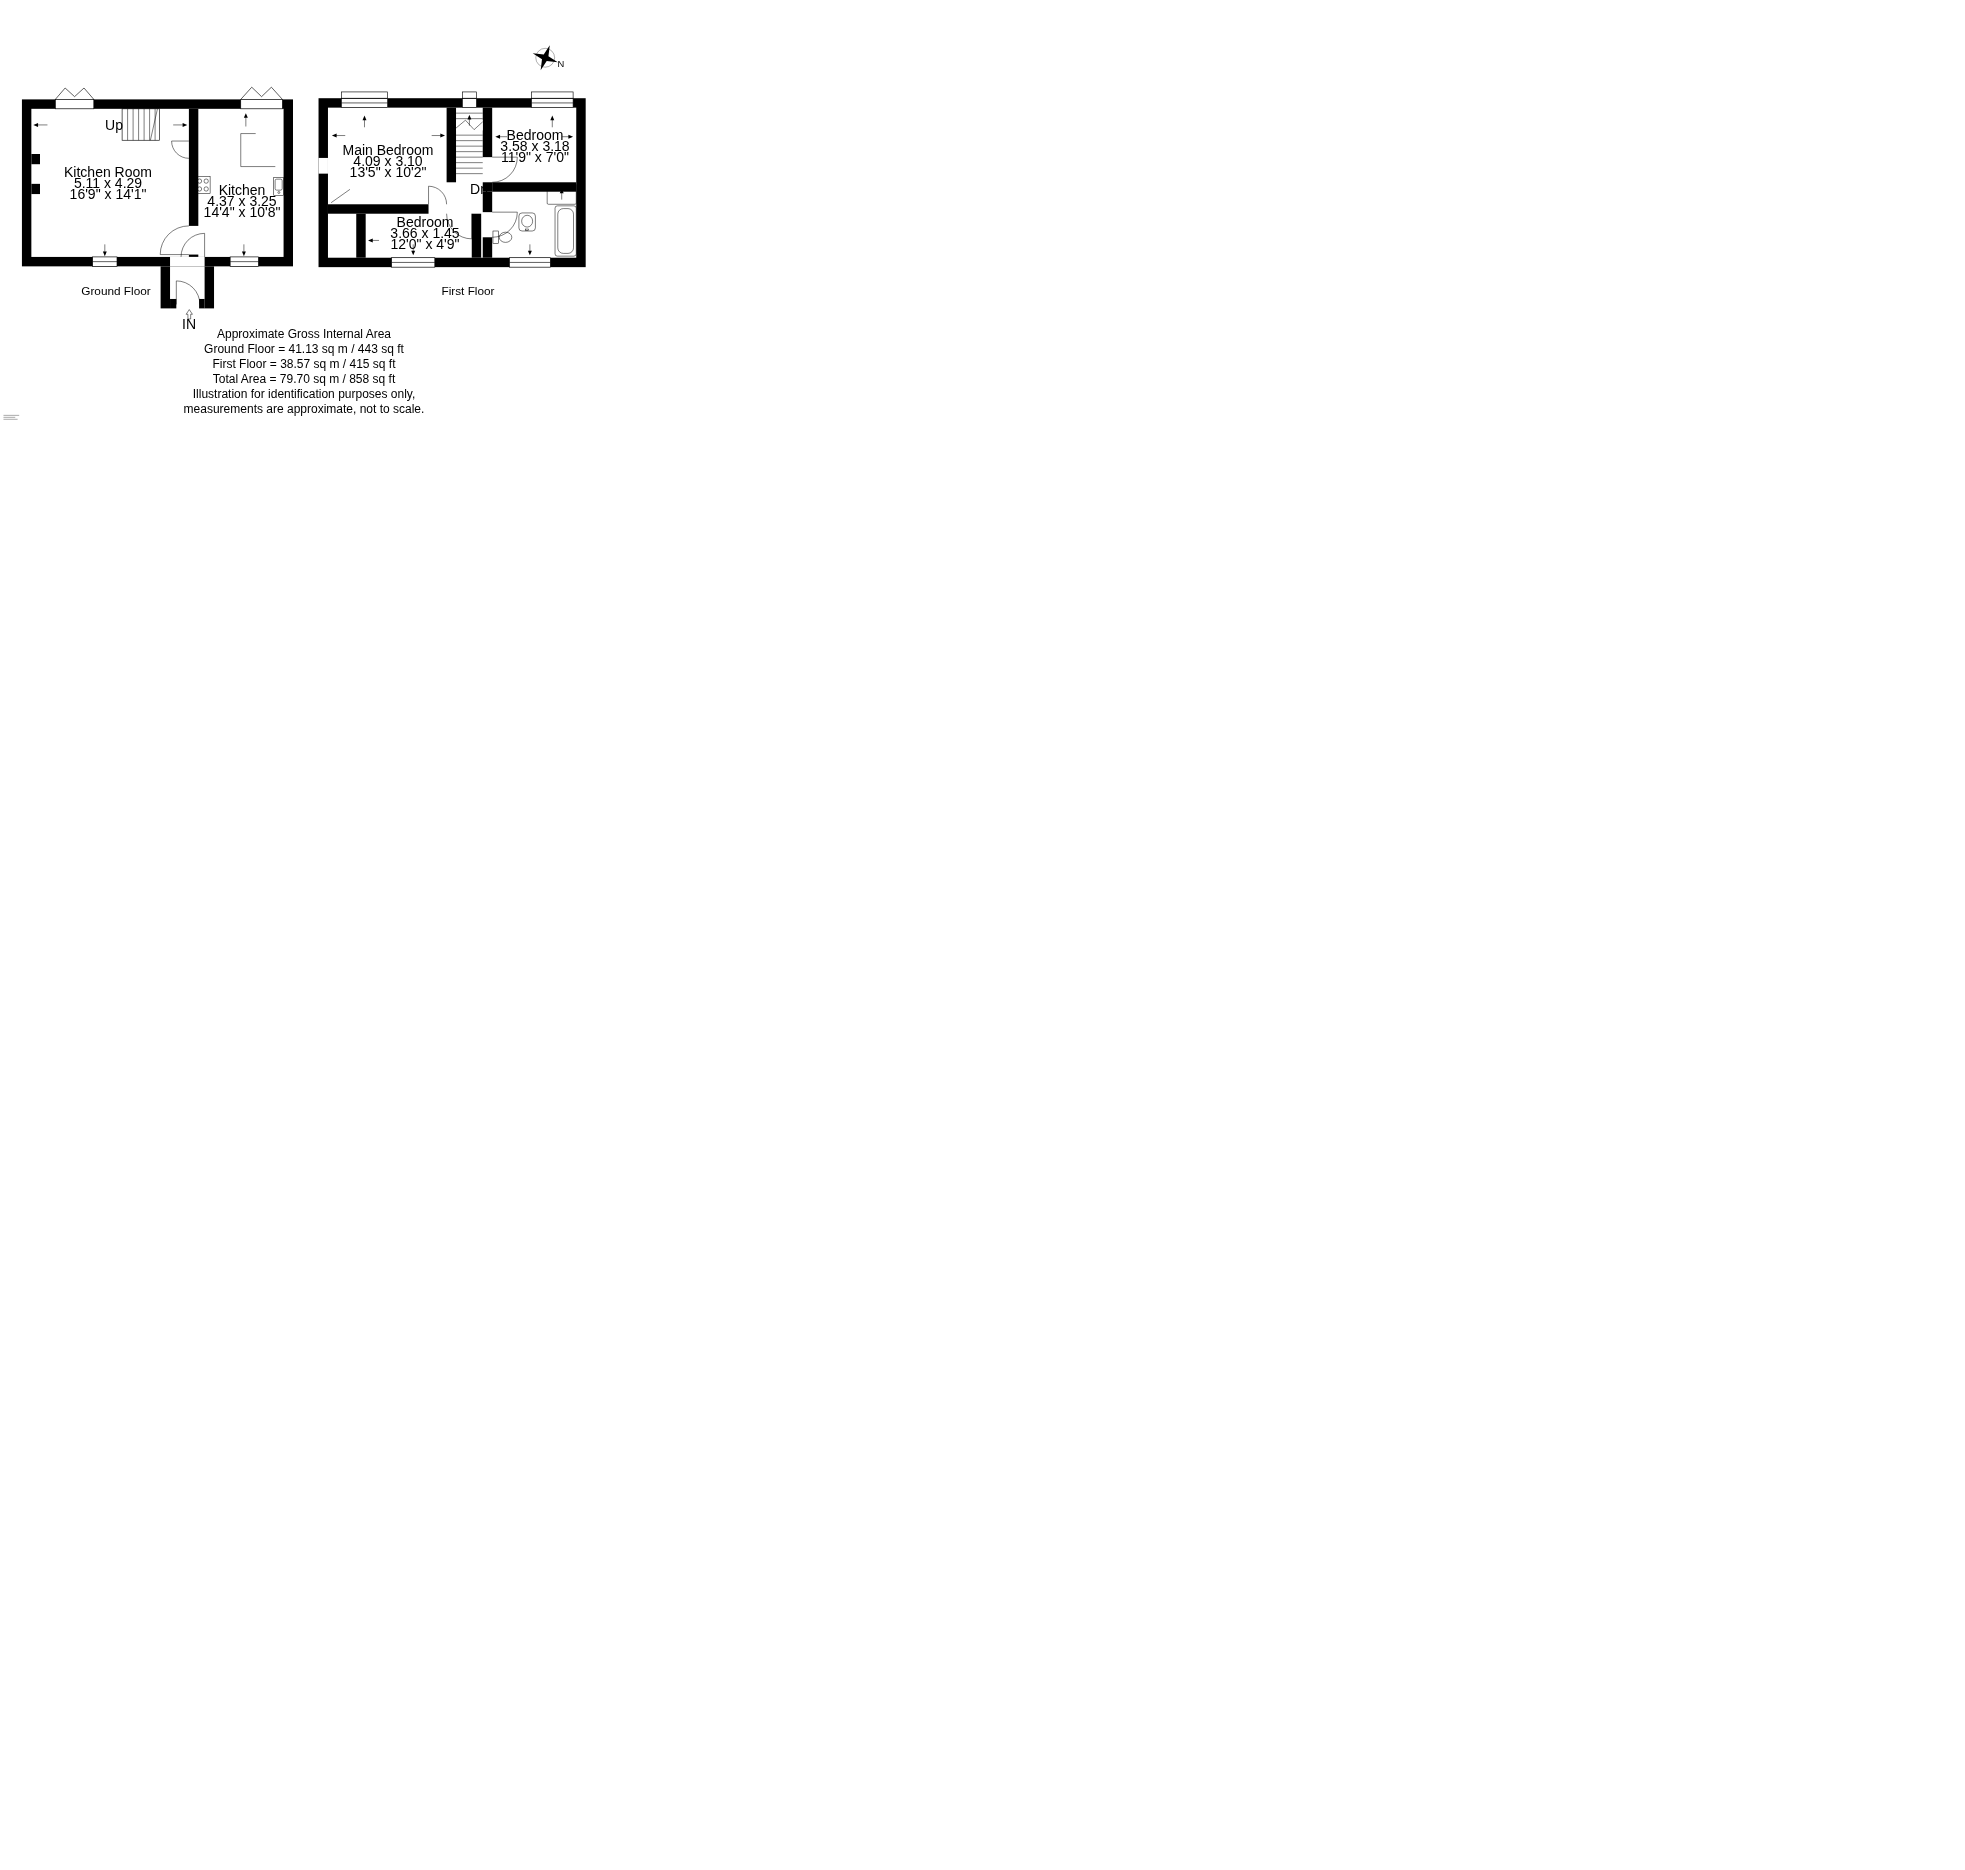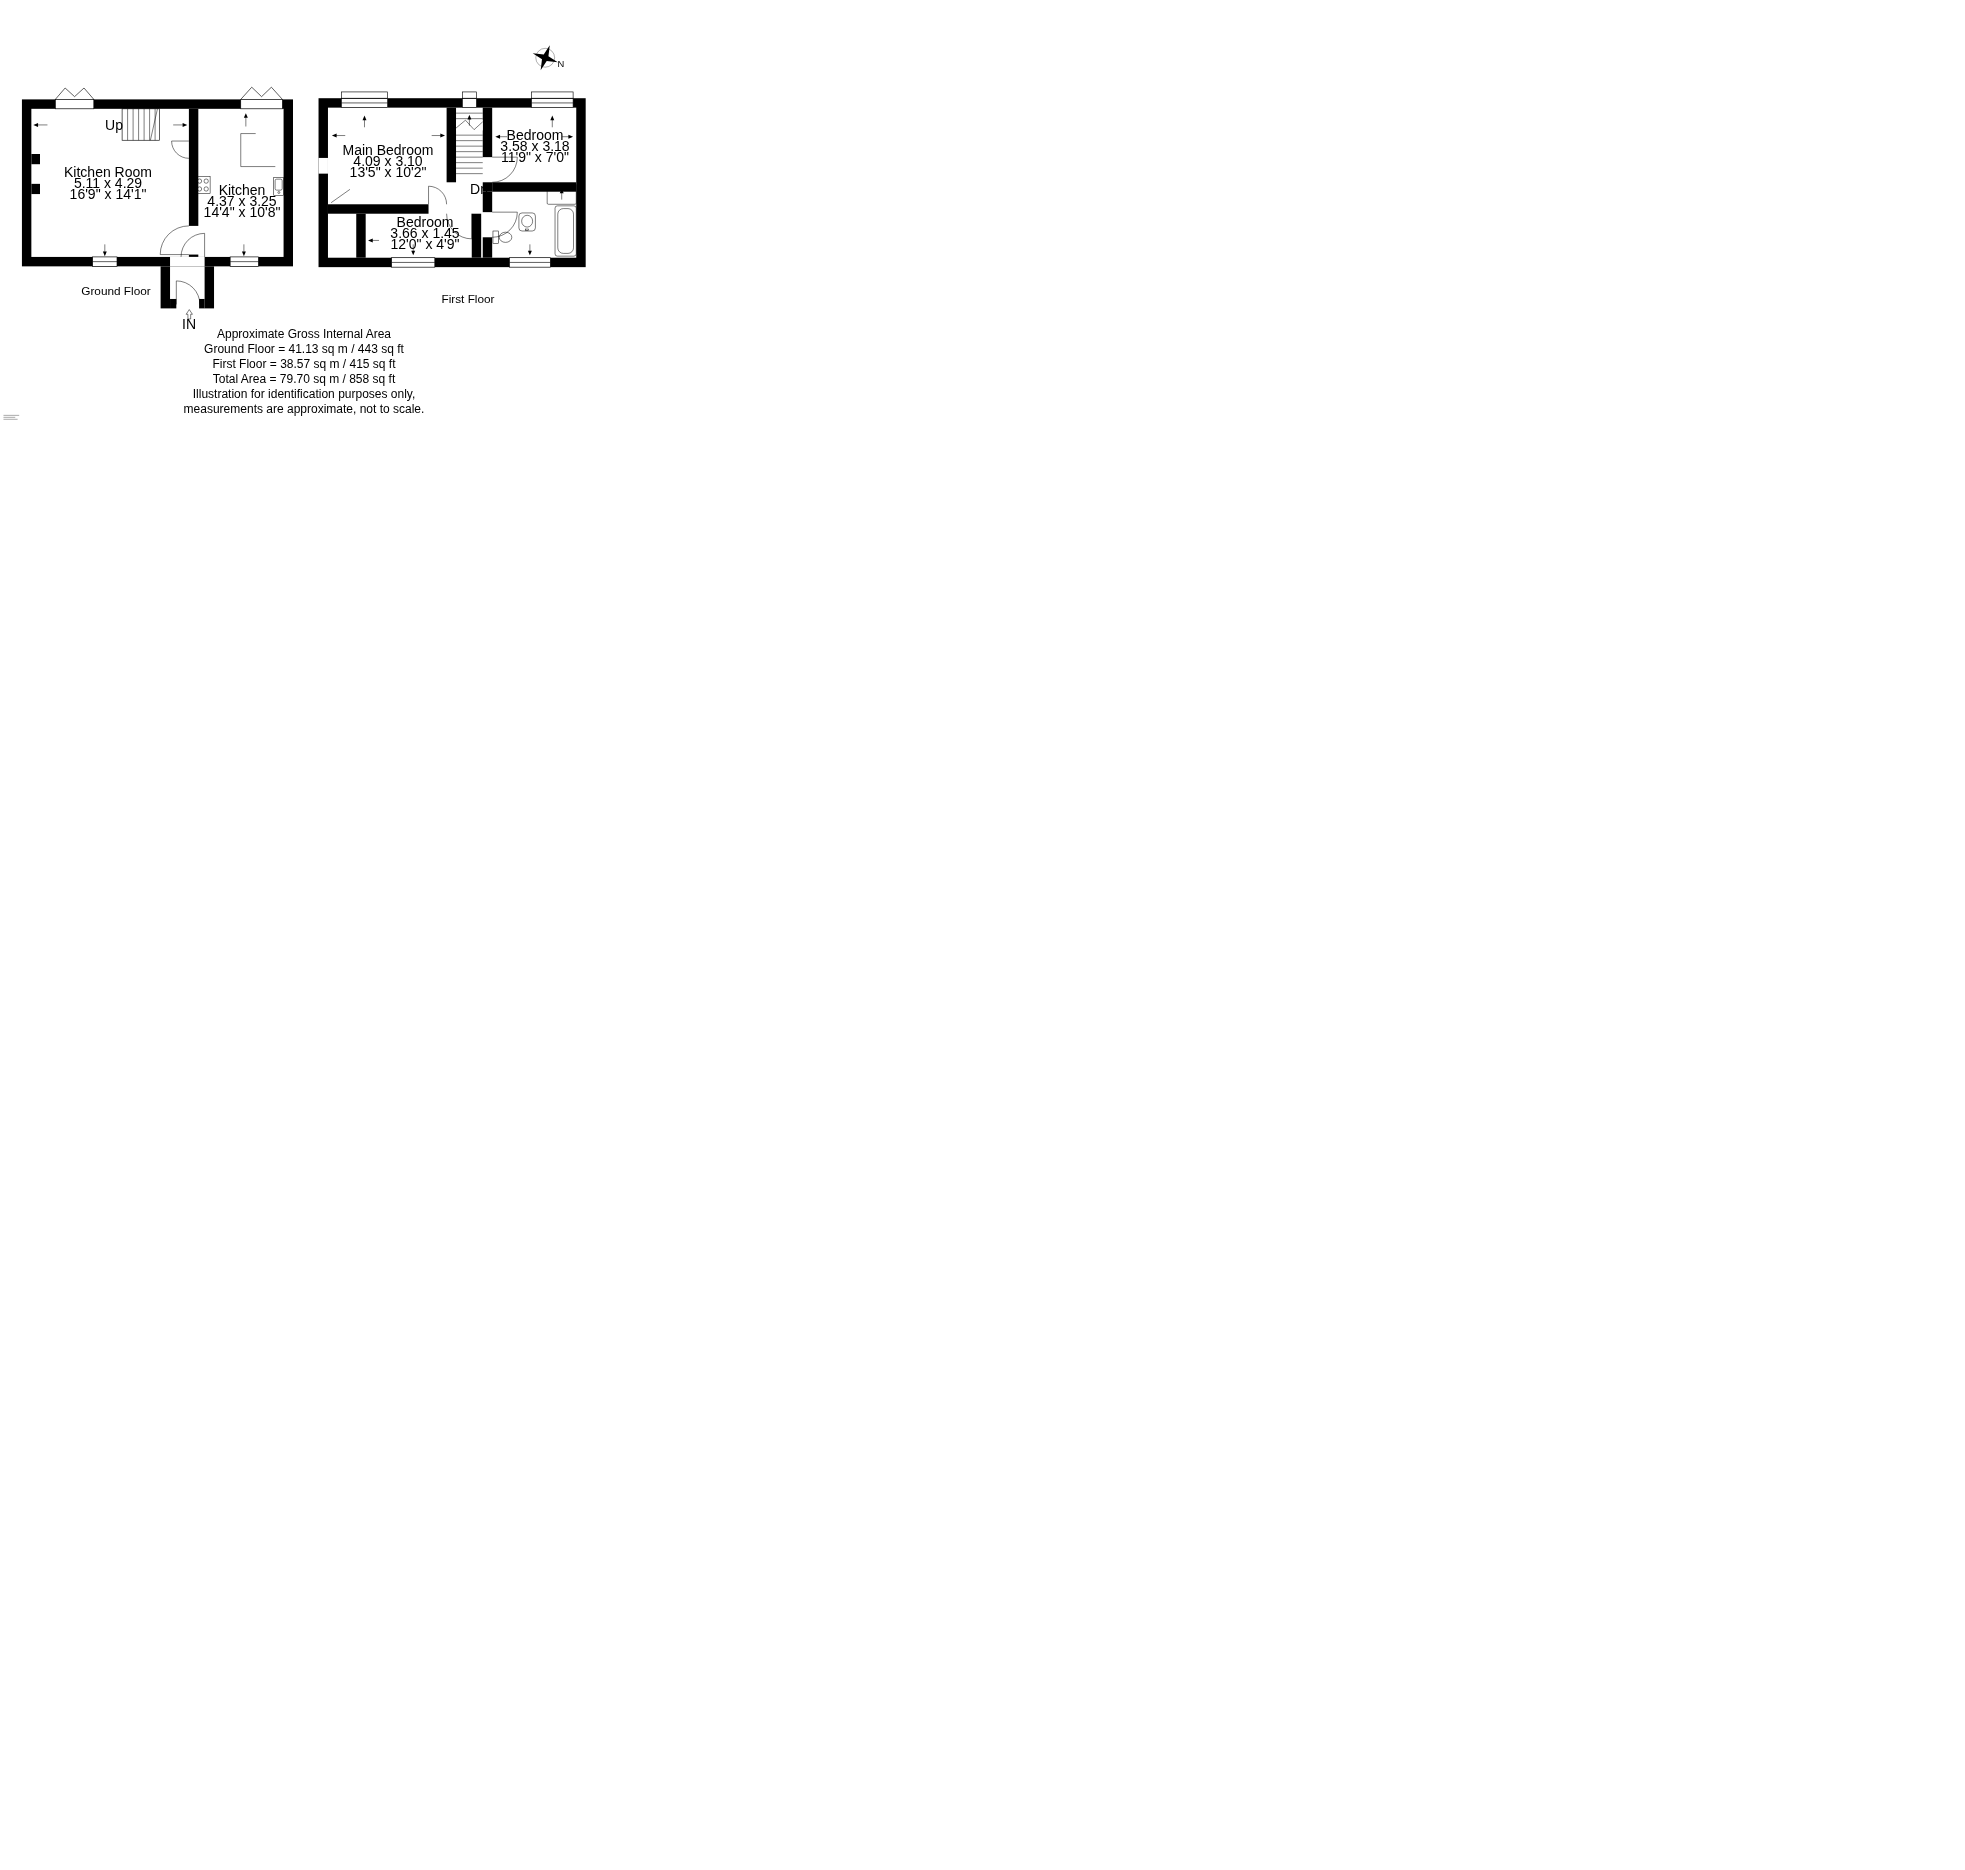--- a/index.html
+++ b/index.html
@@ -269,21 +269,21 @@
     <div>Bedroom</div>
     <div>3.66 x 1.45</div>
     <div>12'0" x 4'9"</div>
   </div>
 
   <div class="small-lbl" style="left:114px;top:125px;">Up</div>
   <div class="small-lbl" style="left:469px;top:189px;padding-left:20px;">Dn</div>
   <div class="small-lbl" style="left:189px;top:324px;">IN</div>
 
   <div class="floor-title" style="left:116px;top:291px;">Ground Floor</div>
-  <div class="floor-title" style="left:468px;top:291px;margin-top:8px;">First Floor</div>
+  <div class="floor-title" style="left:468px;top:291px;">First Floor</div>
 
   <div class="compass-n" style="left:561px;top:63px;">N</div>
 
   <div class="footer">
     <div>Approximate Gross Internal Area</div>
     <div>Ground Floor = 41.13 sq m / 443 sq ft</div>
     <div>First Floor = 38.57 sq m / 415 sq ft</div>
     <div>Total Area = 79.70 sq m / 858 sq ft</div>
     <div>Illustration for identification purposes only,</div>
     <div>measurements are approximate, not to scale.</div>

